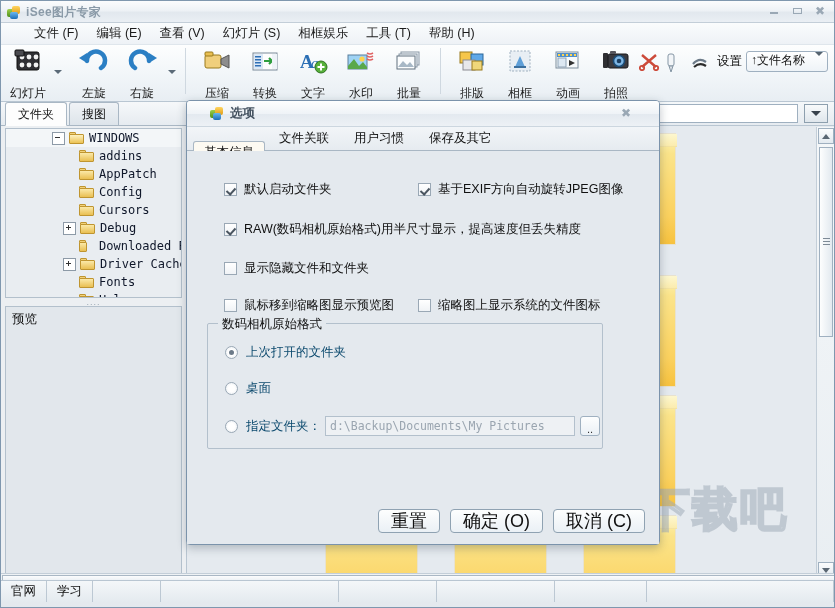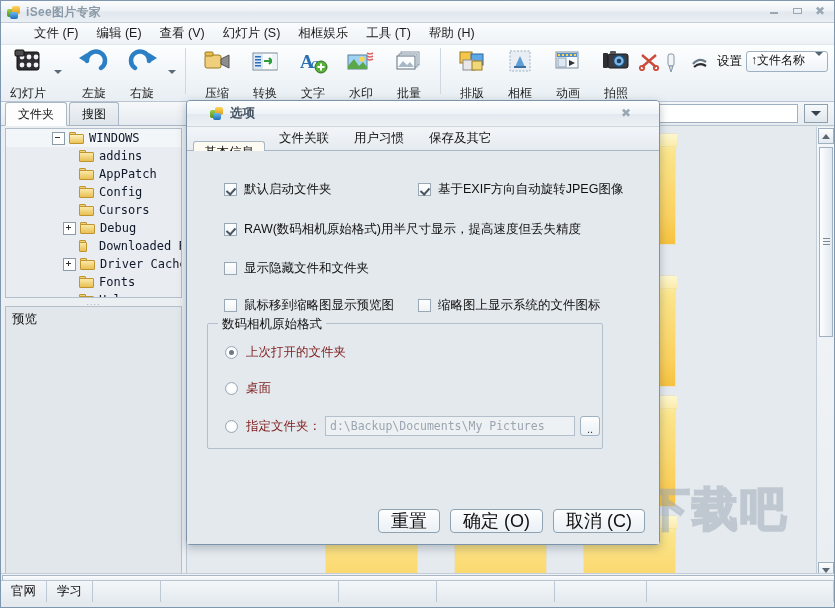--- a/index.html
+++ b/index.html
@@ -182,21 +182,21 @@
   .grp{position:absolute;left:20px;top:172px;width:396px;height:126px;
     border:1px solid #b3c0cc;border-radius:2px;box-sizing:border-box;}
   .grp-leg{position:absolute;left:10px;top:-8px;background:#e4e9ee;padding:0 4px;
     font-size:12.5px;color:#111;}
   .radrow{position:absolute;display:flex;align-items:center;}
   .rad{width:13px;height:13px;border-radius:50%;border:1px solid #9aa8b5;
     background:radial-gradient(#ffffff 40%,#e6ebf0);box-sizing:border-box;margin-right:8px;
     position:relative;flex:none;}
   .rad.on::after{content:"";position:absolute;left:3px;top:3px;width:5px;height:5px;border-radius:50%;
     background:#6c7a88;}
-  .radlbl{font-size:12.5px;color:#7f1d1d;white-space:nowrap;}
+  .radlbl{font-size:12.5px;color:#0c4a6e;white-space:nowrap;}
   .txtin{width:250px;height:20px;background:#eef1f4;border:1px solid #b3c0cc;box-sizing:border-box;
     font-family:"DejaVu Sans Mono","Liberation Mono",monospace;font-size:11.5px;color:#9aa5b0;
     padding:0 4px;line-height:19px;white-space:nowrap;overflow:hidden;margin-left:4px;}
   .browse{width:20px;height:20px;margin-left:5px;background:linear-gradient(#fdfefe,#eaf0f5);
     border:1px solid #9fb0c0;border-radius:3px;box-sizing:border-box;font-size:11px;color:#333;
     display:flex;align-items:flex-end;justify-content:center;line-height:12px;}
 </style>
 </head>
 <body>
 

